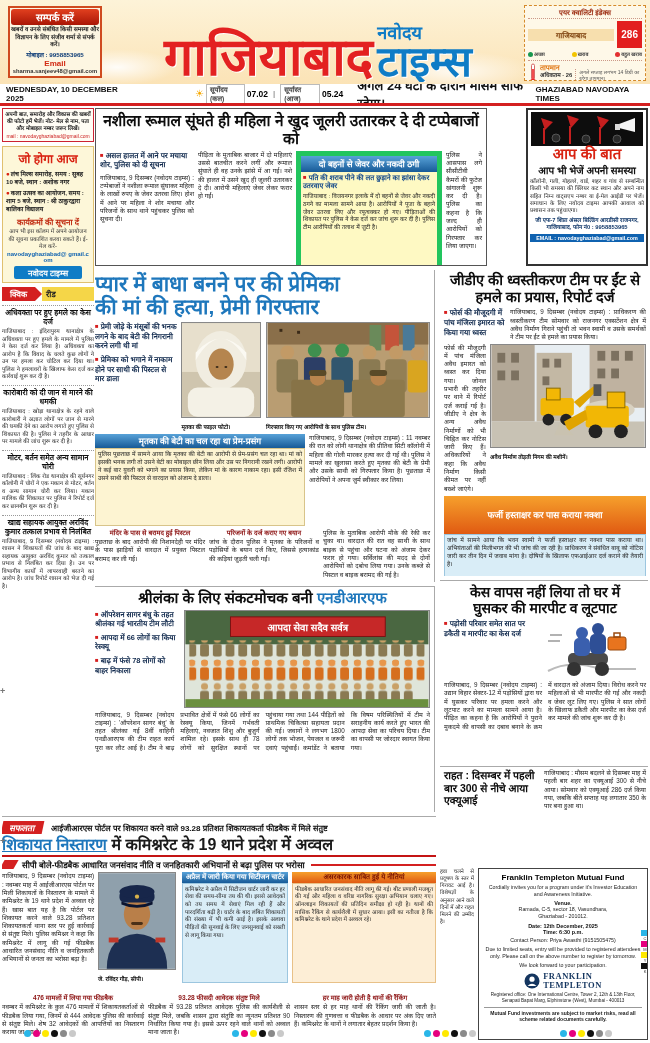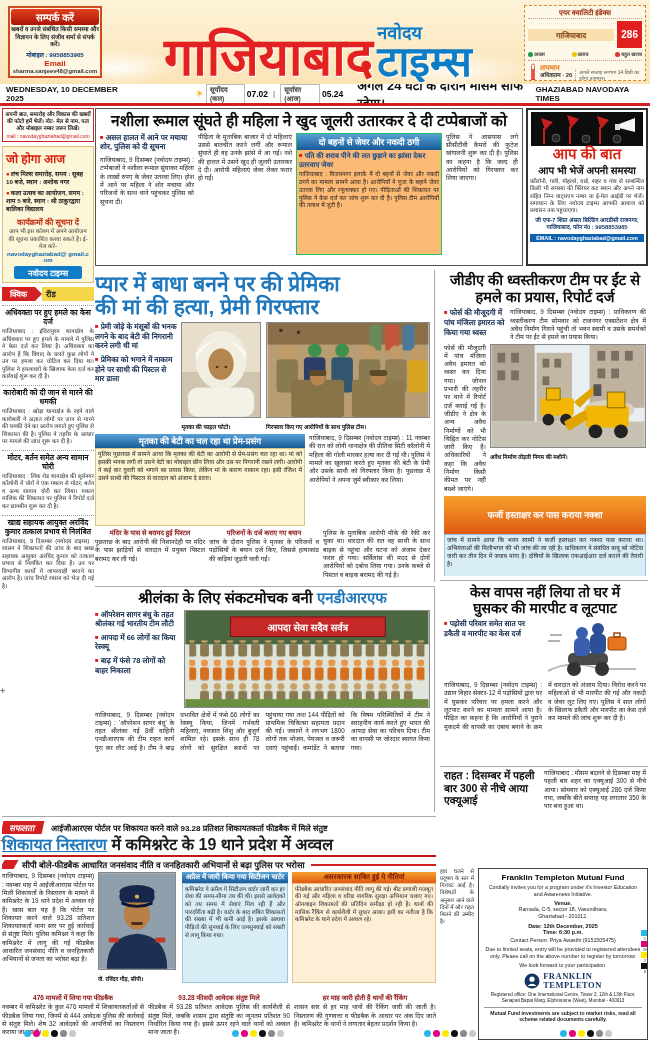--- a/index.html
+++ b/index.html
@@ -51,37 +51,37 @@
   .minihead{color:#8d1414;font-weight:bold;font-size:6.6px;text-align:center;line-height:1.2;margin-bottom:1px}
   .hdr-blue{background:linear-gradient(#58a2d8,#175a97);color:#fff;font-weight:bold;text-align:center;font-size:9.5px;padding:2px 1px}
   .hdr-org{background:linear-gradient(#f6a02c,#e05a12);color:#fff;font-weight:bold;text-align:center;font-size:9.5px;padding:13px 1px}
   .rowflex{display:flex;gap:4px}
   
   .sidebar{left:2px;top:108px;width:92px;height:704px}
   .notebox{border:1px solid #c23;padding:2px;text-align:center;background:#fffdf5}
   .notebox .t{font-size:5.6px;font-weight:bold;line-height:1.25;color:#222}
   .notebox .e{font-size:5px;color:#c22;margin-top:1px}
   .today{margin-top:4px;background:#fdf7d9;border:1px solid #e0c070;padding:3px;text-align:left}
-  .today .h{color:#d92312;font-weight:bold;font-size:12px;text-align:left;margin-bottom:3px}
+  .today .h{color:#d92312;font-weight:bold;font-size:12px;text-align:center;margin-bottom:3px}
   .ev{font-size:6.2px;font-weight:bold;line-height:1.3;margin-bottom:3px;color:#222}
   .ev .d{color:#d92312;margin-right:1px}
   .today .nh{color:#c02a10;font-weight:bold;font-size:8px;text-align:center;margin-top:2px}
   .today .nb{font-size:5.8px;text-align:center;line-height:1.3;color:#333;margin-top:1px}
   .today .ne{font-size:6px;font-weight:bold;color:#0f62b0;text-align:center;word-break:break-all}
   .today .lg{display:block;margin:3px auto 0;background:#0f7cc6;color:#fff;font-weight:bold;font-size:8px;text-align:center;padding:1px 2px;width:80%;border-radius:2px}
   .qrtab{margin-top:4px;display:flex;align-items:stretch;height:14px}
   .qrtab .tri{width:0;height:0;border-top:7px solid transparent;border-bottom:7px solid transparent;border-left:7px solid #d42020}
   .qrtab .a{background:#d42020;color:#fff;font-weight:bold;font-size:8px;padding:1px 8px;display:flex;align-items:center}
   .qrtab .b{background:#f5d648;color:#222;font-weight:bold;font-size:8px;padding:1px 4px;flex:1;display:flex;align-items:center}
   .qitem{margin-top:4px;border-top:1px dotted #999;padding-top:2px}
   .qitem .qh{font-size:7.6px;font-weight:bold;text-align:center;line-height:1.2;margin-bottom:2px;color:#111}
   
-  .topstory{left:95px;top:108px;width:428px;height:158px;border:1px solid #555;padding:3px 4px}
+  .topstory{left:95px;top:108px;width:392px;height:158px;border:1px solid #555;padding:3px 4px}
   .topstory .hl{font-size:15.5px;font-weight:bold;color:#0d0d0d;text-align:center;line-height:1.15;margin-bottom:3px}
-  .tgibox{background:#fdba74;border:1px solid #22c55e}
+  .tgibox{background:#fef9c3;border:5px solid #22c55e}
   .tgibox .bd{padding:2px}
   .tgibox .sh{font-size:7px;font-weight:bold;color:#14498a;line-height:1.25;margin-bottom:2px}
   
   .aap{left:526px;top:108px;width:122px;height:158px;border:2px solid #333;padding:2px;text-align:center;background:#fff}
   .aap .ttl{color:#d92312;font-weight:bold;font-size:15px;line-height:1.05}
   .aap .st{font-weight:bold;font-size:10px;color:#111;margin:1px 0}
   .aap .bd{font-size:5.7px;line-height:1.3;text-align:justify;color:#222}
   .aap .ad{font-size:5.8px;font-weight:bold;color:#143a6b;margin-top:2px;line-height:1.3}
   .aap .em{background:#0f62b0;color:#fff;font-size:5.4px;font-weight:bold;margin-top:2px;padding:1px}
   

